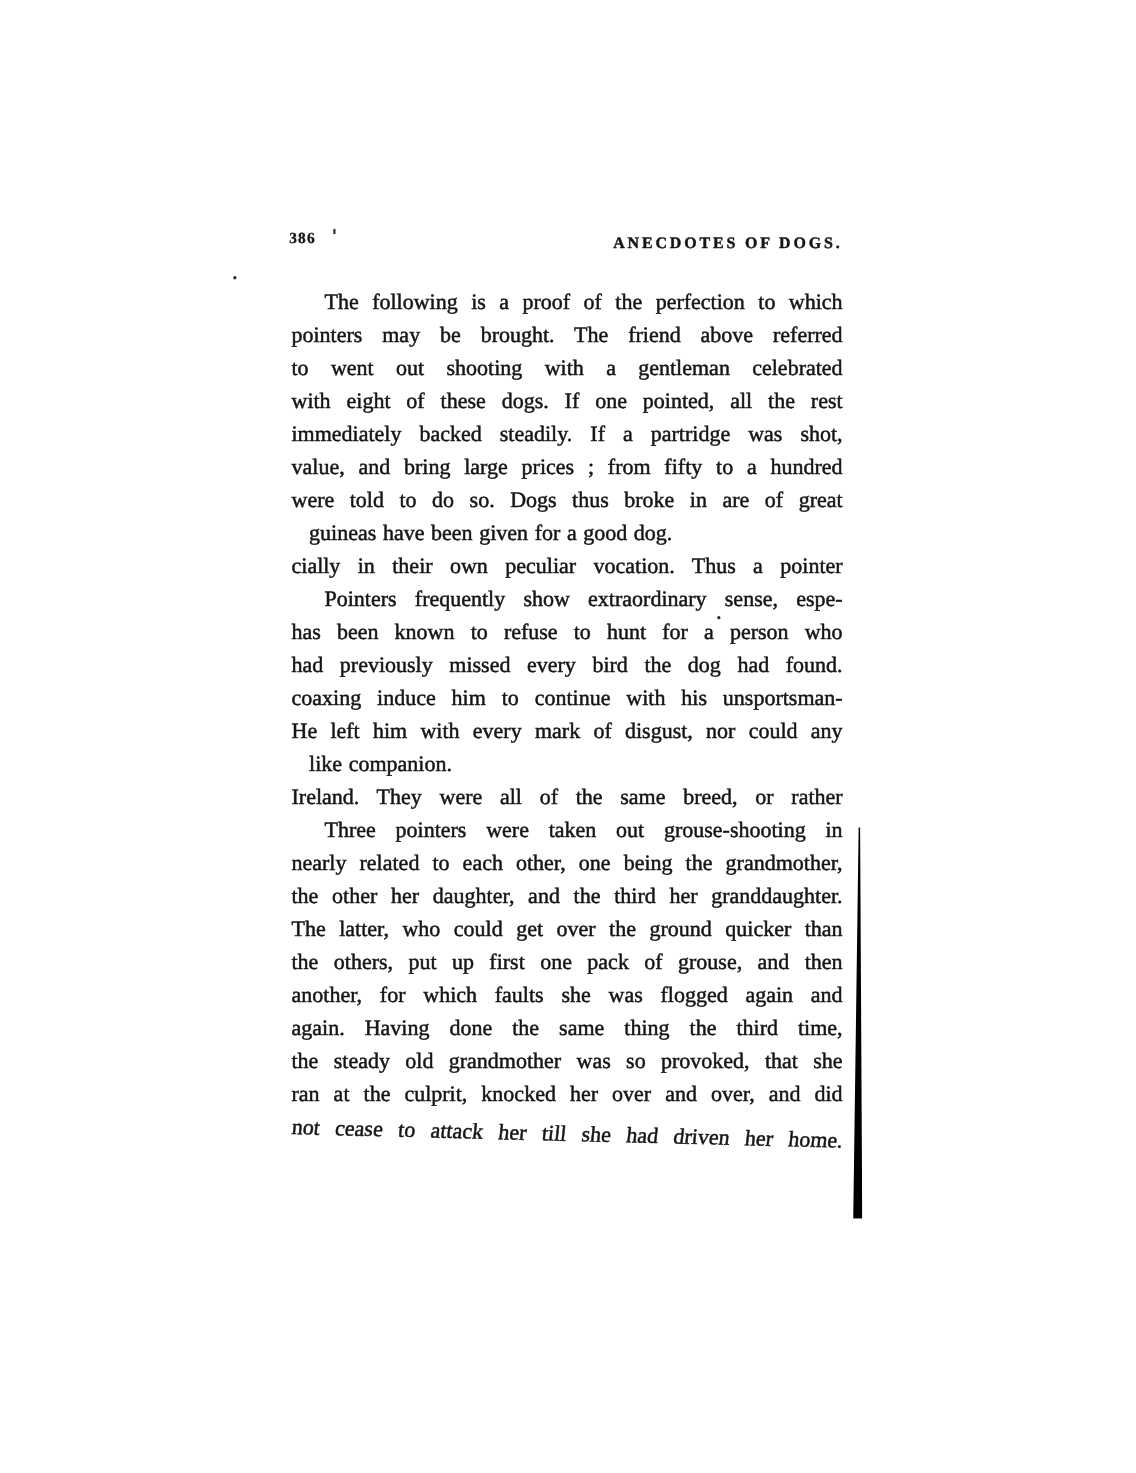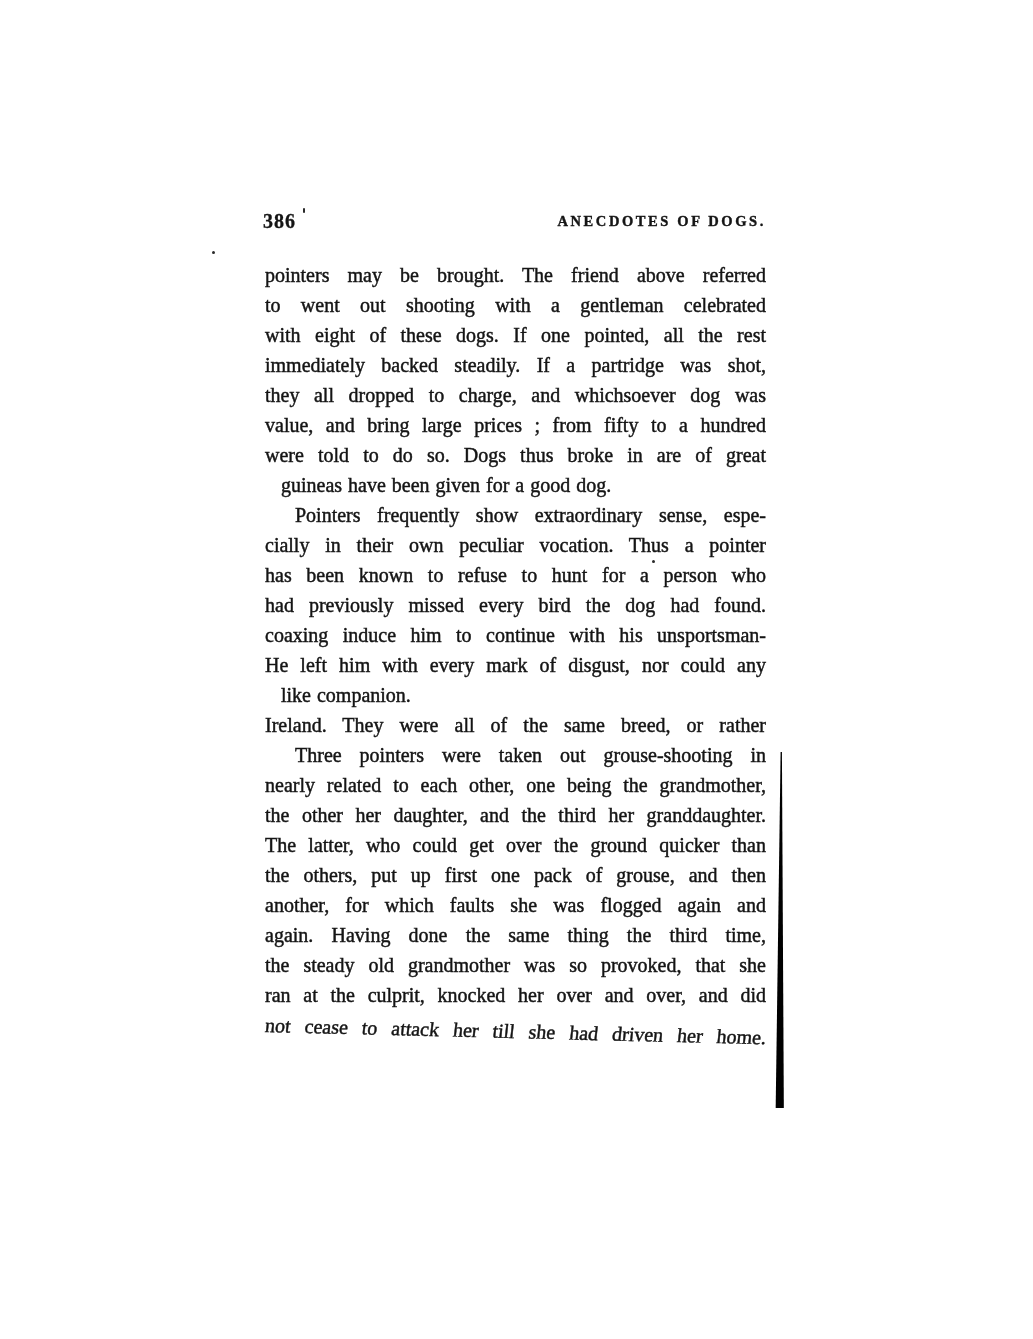--- a/index.html
+++ b/index.html
@@ -20,21 +20,21 @@
   }
   .running-head {
     position: relative;
     height: 22px;
     font-weight: 700;
   }
   .page-number {
     position: absolute;
     left: -2px;
     top: 0;
-    font-size: 20px;
+    font-size: 14px;
     letter-spacing: 1px;
     -webkit-text-stroke: 0.3px #151515;
   }
   .running-title {
     position: absolute;
     left: 0; right: 0;
     top: 3px;
     text-align: right;
     font-size: 14.5px;
     letter-spacing: 2.6px;
@@ -83,32 +83,32 @@
 <div class="sheet">
 
   <div class="column">
     <div class="running-head">
       <span class="page-number">386</span>
       <span class="running-title">ANECDOTES OF DOGS.</span>
     </div>
 
     <div class="text-body">
         <div class="paragraph">
+          <div class="line first">The following is a proof of the perfection to which</div>
           <div class="line">pointers may be brought.  The friend above referred</div>
           <div class="line">to went out shooting with a gentleman celebrated</div>
           <div class="line">with eight of these dogs.  If one pointed, all the rest</div>
           <div class="line">immediately backed steadily.  If a partridge was shot,</div>
-          <div class="line">they all dropped to charge, and whichsoever dog was</div>
           <div class="line">value, and bring large prices ; from fifty to a hundred</div>
           <div class="line">were told to do so.  Dogs thus broke in are of great</div>
           <div class="line short">guineas have been given for a good dog.</div>
         </div>
         <div class="paragraph">
+          <div class="line">cially in their own peculiar vocation.  Thus a pointer</div>
           <div class="line first">Pointers frequently show extraordinary sense, espe-</div>
-          <div class="line">cially in their own peculiar vocation.  Thus a pointer</div>
           <div class="line">has been known to refuse to hunt for a person who</div>
           <div class="line">had previously missed every bird the dog had found.</div>
           <div class="line">coaxing induce him to continue with his unsportsman-</div>
           <div class="line">He left him with every mark of disgust, nor could any</div>
           <div class="line short">like companion.</div>
         </div>
         <div class="paragraph">
           <div class="line">Ireland.  They were all of the same breed, or rather</div>
           <div class="line first">Three pointers were taken out grouse-shooting in</div>
           <div class="line">nearly related to each other, one being the grandmother,</div>

